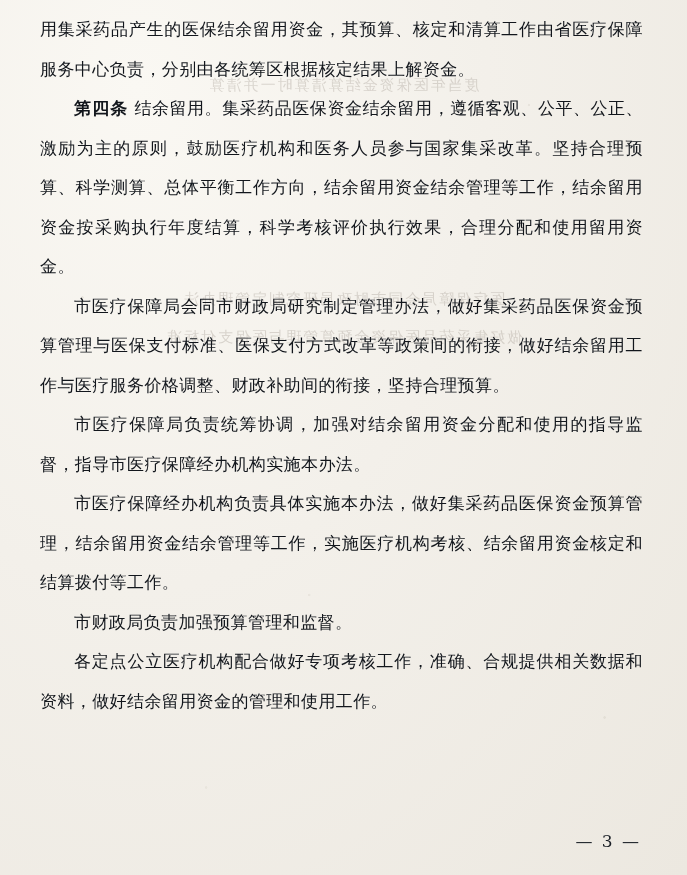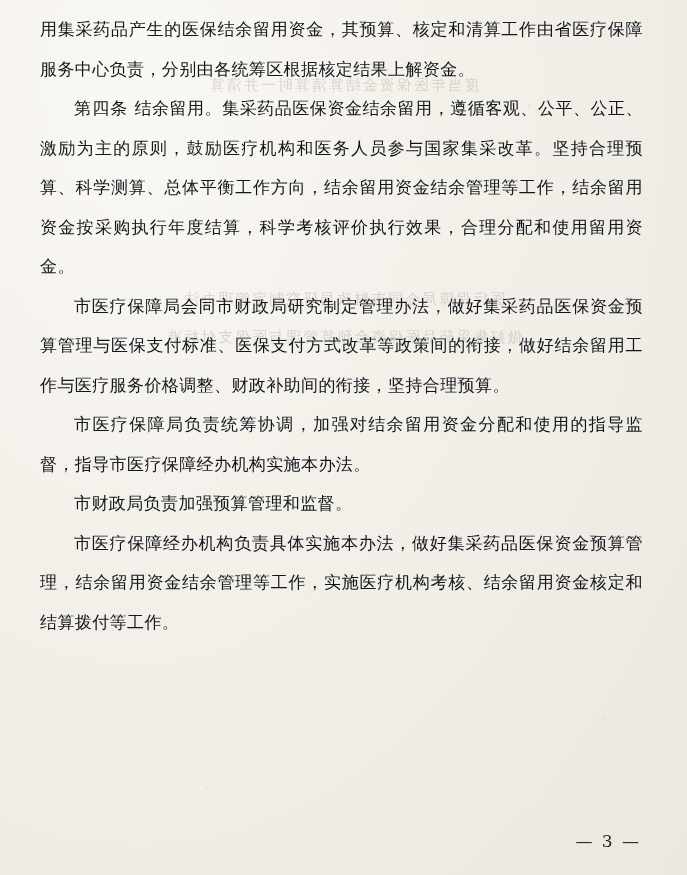--- a/index.html
+++ b/index.html
@@ -60,21 +60,21 @@
   }
   p.para {
     margin: 0;
     text-indent: 2em;
   }
   p.cont {
     margin: 0;
     text-indent: 0;
   }
   .art-label {
-    font-weight: normal;
+    font-weight: bold;
     letter-spacing: 1px;
     margin-right: 6px;
   }
   .page-number {
     position: absolute;
     z-index: 3;
     right: 46px;
     bottom: 24px;
     font-size: 17px;
     color: #1a1f26;
@@ -96,22 +96,23 @@
 
     <p class="cont">用集采药品产生的医保结余留用资金，其预算、核定和清算工作由省医疗保障服务中心负责，分别由各统筹区根据核定结果上解资金。</p>
 
     <p class="para"><span class="art-label">第四条</span><span>结余留用。集采药品医保资金结余留用，遵循客观、公平、公正、激励为主的原则，鼓励医疗机构和医务人员参与国家集采改革。坚持合理预算、科学测算、总体平衡工作方向，结余留用资金结余管理等工作，结余留用资金按采购执行年度结算，科学考核评价执行效果，合理分配和使用留用资金。</span></p>
 
 
     <p class="para">市医疗保障局会同市财政局研究制定管理办法，做好集采药品医保资金预算管理与医保支付标准、医保支付方式改革等政策间的衔接，做好结余留用工作与医疗服务价格调整、财政补助间的衔接，坚持合理预算。</p>
 
     <p class="para">市医疗保障局负责统筹协调，加强对结余留用资金分配和使用的指导监督，指导市医疗保障经办机构实施本办法。</p>
 
+    <p class="para">市医疗保障经办机构负责具体实施本办法，做好集采药品医保资金预算管理，结余留用资金结余管理等工作，实施医疗机构考核、结余留用资金核定和结算拨付等工作。</p>
+
     <p class="para">市财政局负责加强预算管理和监督。</p>
 
-    <p class="para">市医疗保障经办机构负责具体实施本办法，做好集采药品医保资金预算管理，结余留用资金结余管理等工作，实施医疗机构考核、结余留用资金核定和结算拨付等工作。</p>
-
+    <p class="para">各定点公立医疗机构配合做好专项考核工作，准确、合规提供相关数据和资料，做好结余留用资金的管理和使用工作。</p>
 
   </div>
 
   <div class="page-number">— 3 —</div>
 
 </div>
 
 </body></html>

